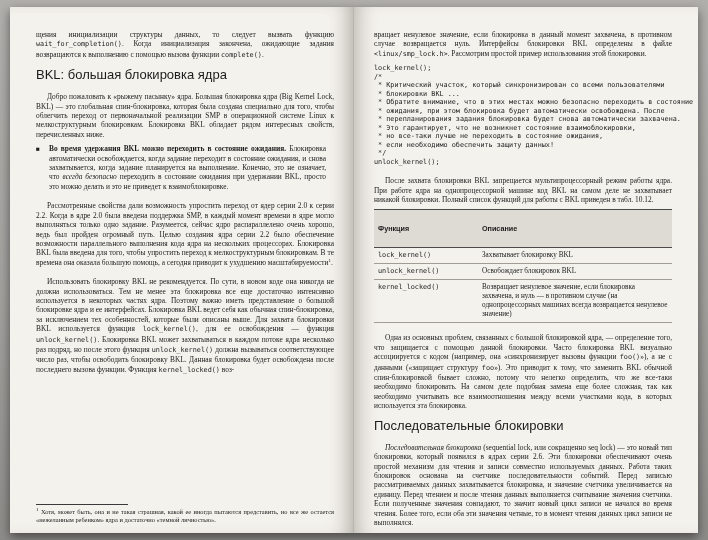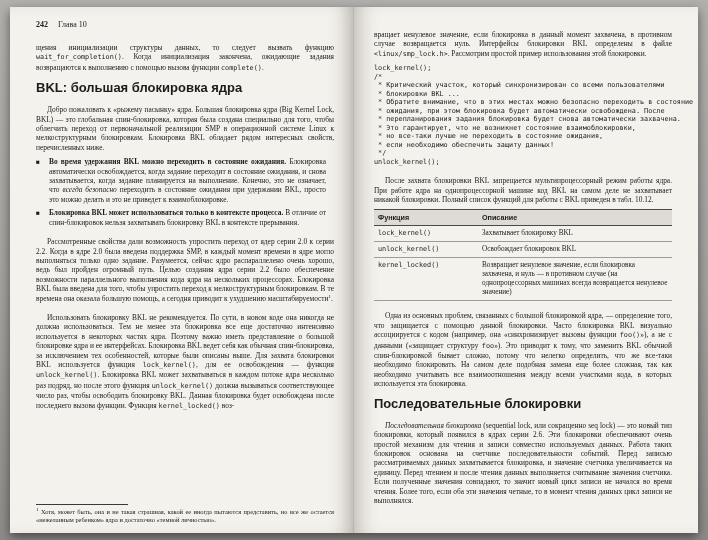--- a/index.html
+++ b/index.html
@@ -15,21 +15,21 @@
   .page-right { padding: 13px 26px 8px 20px;
                 box-shadow: inset 16px 0 20px -12px rgba(60,50,40,.33); }
 
   .runhead { display: flex; gap: 10px; font-size: 8px; line-height: 10px; margin-bottom: 13px; }
   .runhead.right { justify-content: flex-end; }
   .rh-num { font-weight: bold; }
 
   .para { margin: 10px 0 5px 0; font-size: 7.4px; line-height: 9.4px; text-align: justify; }
   .para.ind { text-indent: 11px; }
 
-  .h1 { font-family: "Liberation Sans", sans-serif; font-weight: bold; font-size: 13px; line-height: 15px; margin: 7px 0 6px 0; }
+  .h1 { font-family: "Liberation Sans", sans-serif; font-weight: normal; font-size: 13px; line-height: 15px; margin: 7px 0 6px 0; }
 
   .bullets { list-style: none; margin: 2px 8px 7px 0; padding: 0; }
   .bullets li { position: relative; padding-left: 13px; margin-bottom: 4px; font-size: 7.4px; line-height: 9.4px; text-align: justify; }
   .bmark { position: absolute; left: 0; top: 0; font-size: 6.5px; line-height: 9.4px; }
 
   .seg-b { font-weight: bold; }
   .seg-i { font-style: italic; }
   .seg-m { font-family: "DejaVu Sans Mono", monospace; font-size: 92%; }
   sup { font-size: 5px; line-height: 0; vertical-align: super; }
 
@@ -37,51 +37,43 @@
 
   .footnote { position: absolute; left: 26px; right: 19px; bottom: 9px; }
   .fn-rule { width: 92px; border-top: 1px solid #3a3a3a; margin-bottom: 3px; }
   .fn-text { font-size: 6.4px; line-height: 8.2px; text-align: justify; margin: 0; }
 
   .tcaption { font-family: "Liberation Sans", sans-serif; font-weight: bold; font-size: 7.6px; line-height: 9.5px; margin: 8px 0 4px 0; }
   .tcap-label { font-style: italic; }
 
   .ftable { width: 100%; border-collapse: collapse; margin: 0 0 9px 0; }
   .ftable th { font-family: "Liberation Sans", sans-serif; font-weight: bold; font-size: 7.2px; text-align: left;
-               padding: 3px 4px; background: #dedbd4; border-top: 1px solid #4a4a4a; border-bottom: 1px solid #4a4a4a; }
+               padding: 14px 4px; background: #dedbd4; border-top: 1px solid #4a4a4a; border-bottom: 1px solid #4a4a4a; }
   .ftable td { font-size: 7.2px; line-height: 9px; vertical-align: top; padding: 3px 4px; border-bottom: 1px solid #a29d94; }
   .ftable td.func { font-family: "DejaVu Sans Mono", monospace; font-size: 6.8px; width: 104px; white-space: nowrap; }
   .ftable th.col-f { width: 104px; }
 </style>
 </head>
 <body>
 
 <div class="scene">
   <div class="book">
 
     <div class="page page-left">
-      <div class="runhead">
-        <span class="rh-num">242</span>
-        <span class="rh-title">Глава 10</span>
-      </div>
 
       <p class="para"><span>щения инициализации структуры данных, то следует вызвать функцию </span><span class="seg-m">wait_for_completion()</span><span>. Когда инициализация закончена, ожидающие задания возвращаются к выполнению с помощью вызова функции </span><span class="seg-m">complete()</span><span>.</span></p>
 
       <h1 class="h1">BKL: большая блокировка ядра</h1>
 
       <p class="para ind"><span>Добро пожаловать к «рыжему пасынку» ядра. Большая блокировка ядра (Big Kernel Lock, BKL) — это глобальная спин-блокировка, которая была создана специально для того, чтобы облегчить переход от первоначальной реализации SMP в операционной системе Linux к мелкоструктурным блокировкам. Блокировка BKL обладает рядом интересных свойств, перечисленных ниже.</span></p>
 
       <ul class="bullets">
         <li>
           <span class="bmark">■</span>
           <span><span class="seg-b">Во время удержания BKL можно переходить в состояние ожидания.</span><span> Блокировка автоматически освобождается, когда задание переходит в состояние ожидания, и снова захватывается, когда задание планируется на выполнение. Конечно, это не означает, что </span><span class="seg-i">всегда безопасно</span><span> переходить в состояние ожидания при удержании BKL, просто это можно делать и это не приведет к взаимоблокировке.</span></span>
-        </li>
-        <li>
-          <span class="bmark">■</span>
-          <span><span class="seg-b">Блокировка BKL может использоваться только в контексте процесса.</span><span> В отличие от спин-блокировок нельзя захватывать блокировку BKL в контексте прерывания.</span></span>
         </li>
       </ul>
 
       <p class="para ind"><span>Рассмотренные свойства дали возможность упростить переход от ядер серии 2.0 к серии 2.2. Когда в ядре 2.0 была введена поддержка SMP, в каждый момент времени в ядре могло выполняться только одно задание. Разумеется, сейчас ядро распараллелено очень хорошо, ведь был пройден огромный путь. Целью создания ядра серии 2.2 было обеспечение возможности параллельного выполнения кода ядра на нескольких процессорах. Блокировка BKL была введена для того, чтобы упростить переход к мелкоструктурным блокировкам. В те времена она оказала большую помощь, а сегодня приводит к ухудшению масштабируемости</span><sup>1</sup><span>.</span></p>
 
       <p class="para ind"><span>Использовать блокировку BKL не рекомендуется. По сути, в новом коде она никогда не должна использоваться. Тем не менее эта блокировка все еще достаточно интенсивно используется в некоторых частях ядра. Поэтому важно иметь представление о большой блокировке ядра и ее интерфейсах. Блокировка BKL ведет себя как обычная спин-блокировка, за исключением тех особенностей, которые были описаны выше. Для захвата блокировки BKL используется функция </span><span class="seg-m">lock_kernel()</span><span>, для ее освобождения — функция </span><span class="seg-m">unlock_kernel()</span><span>. Блокировка BKL может захватываться в каждом потоке ядра несколько раз подряд, но после этого функция </span><span class="seg-m">unlock_kernel()</span><span> должна вызываться соответствующее число раз, чтобы освободить блокировку BKL. Данная блокировка будет освобождена после последнего вызова функции. Функция </span><span class="seg-m">kernel_locked()</span><span> воз-</span></p>
 
       <div class="footnote">
         <div class="fn-rule"></div>
         <p class="fn-text"><sup>1</sup><span> Хотя, может быть, она и не такая страшная, какой ее иногда пытаются представить, но все же остается «нежеланным ребенком» ядра и достаточно «темной личностью».</span></p>

